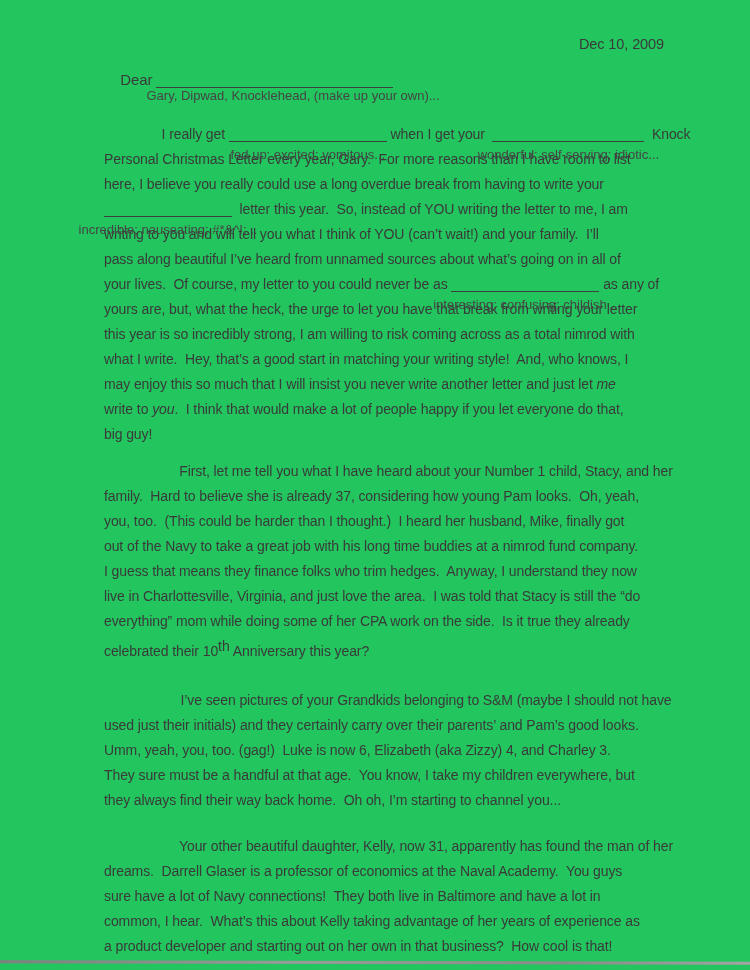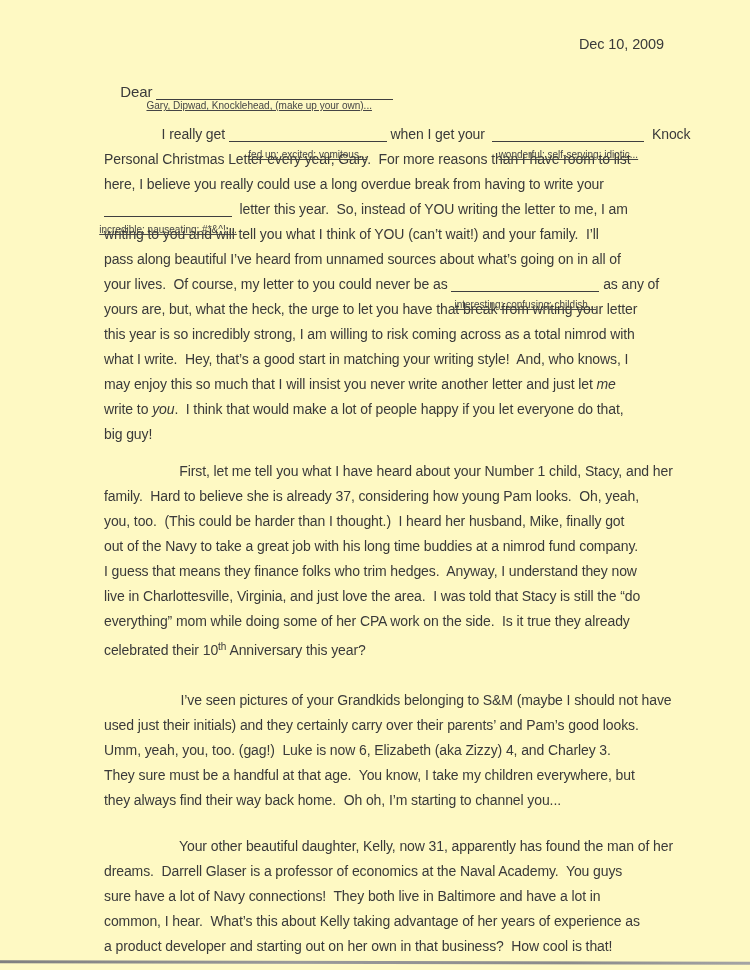--- a/index.html
+++ b/index.html
@@ -1,58 +1,57 @@
 <!DOCTYPE html>
 <html><head>
 <meta charset="utf-8">
 <style>
   html, body { margin: 0; padding: 0; background: #ffffff; }
   .page {
     position: relative;
     width: 750px;
     height: 970px;
-    background: #fef9c3;
+    background: #22c55e;
     overflow: hidden;
     font-family: "Liberation Sans", "DejaVu Sans", sans-serif;
     color: #3a3a3a;
     font-size: 14px;
     letter-spacing: -0.1px;
   }
   .date {
     position: absolute;
     top: 36px;
     right: 86px;
     font-size: 14.5px;
     white-space: pre;
   }
   .salutation {
     position: absolute;
-    top: 66px;
+    top: 54px;
     left: 104px;
     font-size: 15px;
     white-space: pre;
   }
   .blank {
     display: inline-block;
     position: relative;
     border-bottom: 1.5px solid #3f3f3f;
     height: 13px;
     vertical-align: -3px;
   }
   .name-blank { width: 237px; }
   .hint {
     position: absolute;
     top: 14px;
     left: 50%;
     transform: translateX(-50%);
-    font-size: 10px;
+    font-size: 13px;
     letter-spacing: 0;
     color: #454545;
     white-space: nowrap;
-    text-decoration: underline;
   }
   .hint-left {
     left: -10px;
     transform: none;
   }
   .letter-body {
     position: absolute;
     top: 122px;
     left: 104px;
     width: 600px;
@@ -62,21 +61,21 @@
   .para:nth-of-type(3) { margin-top: 29px; }
   .para:nth-of-type(4) { margin-top: 21px; }
   .line {
     white-space: pre;
     height: 25px;
     line-height: 25px;
   }
   .line.indent { padding-left: 44px; text-align: center; }
   .line i { font-style: italic; }
   .line sup {
-    font-size: 10px;
+    font-size: 14px;
     vertical-align: 5px;
     letter-spacing: 0;
   }
   .scan-edge {
     position: absolute;
     top: 961px;
     left: -4px;
     width: 760px;
     height: 2.5px;
     background: linear-gradient(90deg, #7f7f7f, #9a9a9a 40%, #8a8a8a 75%, #a5a5a5);

